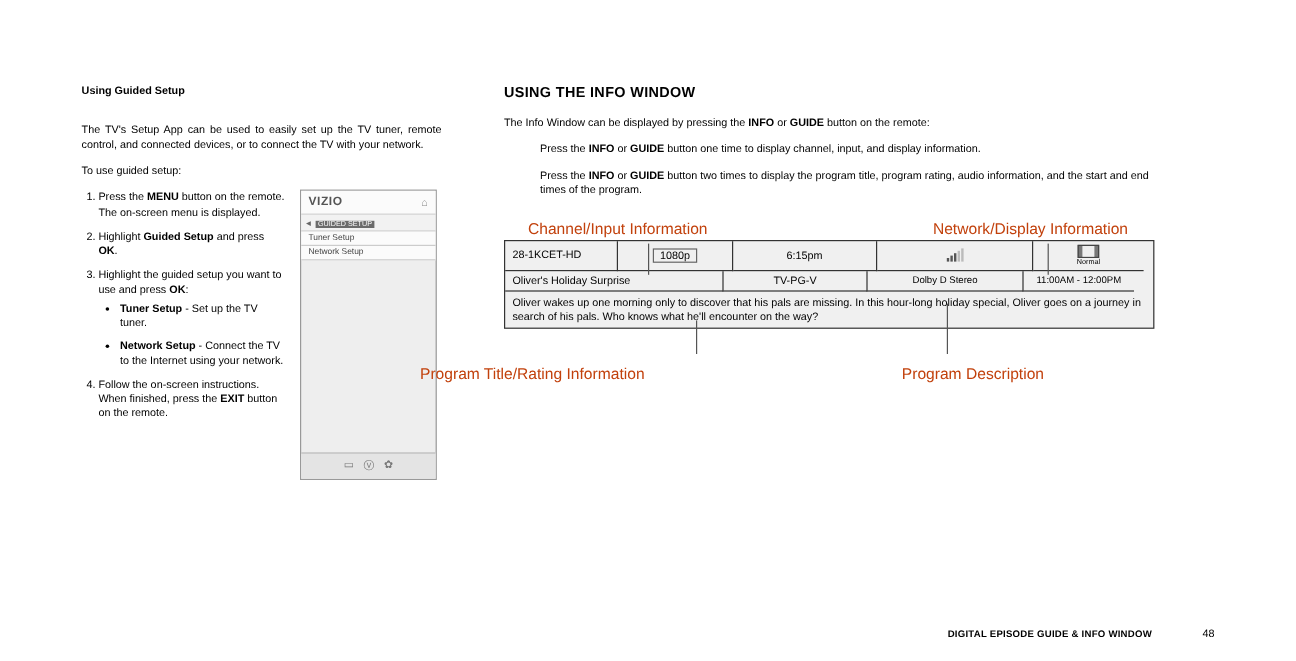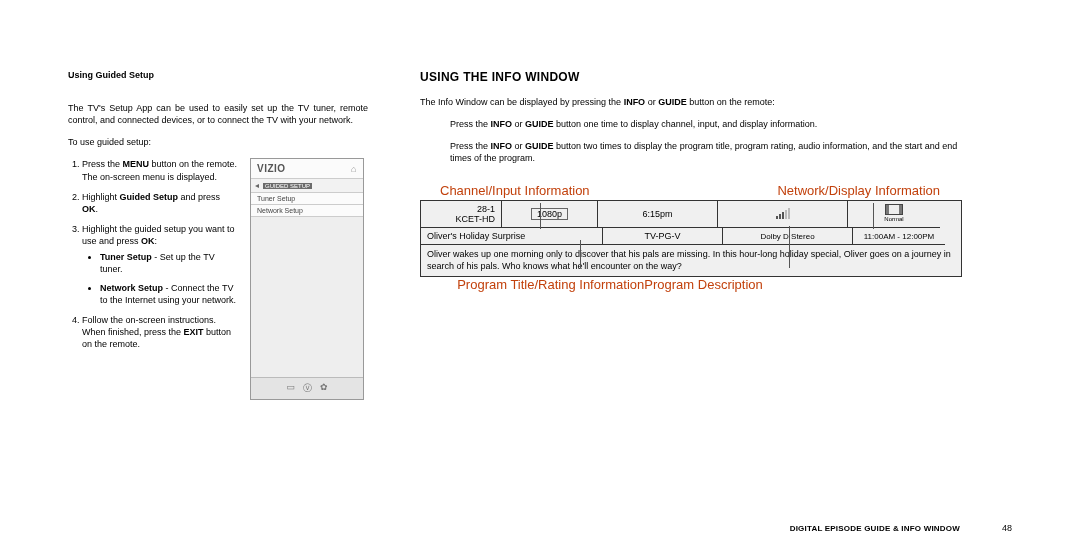--- a/index.html
+++ b/index.html
@@ -32,42 +32,42 @@
 .label-top{display:flex;justify-content:space-between;margin-bottom:2px}
 .label-top .lab{font-size:13px}
 .label-top .left-lab{margin-left:20px}
 .label-top .right-lab{margin-right:20px}
 .vline{position:absolute;width:1px;background:#555}
 .vl1{left:120px;top:20px;height:26px}
 .vl2{right:86px;top:20px;height:26px}
 .infobox{border:1px solid #333;background:#f0f0f0;width:100%;font-size:9px}
 .row{display:flex}
 .cell{border-right:1px solid #333;border-bottom:1px solid #333;padding:3px 6px;box-sizing:border-box;display:flex;align-items:center}
-.row1 .a{width:81px;flex-direction:column;align-items:flex-end;text-align:center;line-height:1.15}
+.row1 .a{width:94px;flex-direction:row;align-items:center;text-align:center;line-height:1.15}
 .row1 .b{width:96px;justify-content:center}
 .rbox{border:1px solid #666;padding:0 5px;font-size:9px}
 .row1 .c{width:120px;justify-content:center}
 .row1 .d{width:130px;border-right:1px solid #333;justify-content:center}
 .row1 .e{width:92px;border-right:none;flex-direction:column;align-items:center;gap:1px}
 .aspect{width:16px;height:9px;border:1px solid #444;background:#777;position:relative}
 .aspect::after{content:"";position:absolute;left:3px;right:3px;top:0;bottom:0;background:#eee}
 .tiny{font-size:6px}
 .row2 .a{width:182px}
 .row2 .b{width:120px;justify-content:center}
 .row2 .c{width:130px;justify-content:center;font-size:8px}
 .row2 .d{width:92px;border-right:none;justify-content:center;font-size:8px}
 .row3 .a{border-right:none;border-bottom:none;width:100%;line-height:1.35}
 .bars{display:flex;align-items:flex-end;gap:1px;height:10px}
 .bars i{display:block;width:2px;background:#555}
 .bars i:nth-child(1){height:3px}
 .bars i:nth-child(2){height:5px}
 .bars i:nth-child(3){height:7px}
 .bars i:nth-child(4){height:9px;background:#bbb}
 .bars i:nth-child(5){height:11px;background:#bbb}
-.label-bot{display:flex;justify-content:center;}
+.label-bot{display:flex;justify-content:space-between;margin-top:30px}
 .label-bot .lab{font-size:13px}
 .vl3{left:160px;bottom:24px;height:28px}
 .vl4{right:170px;bottom:24px;height:42px}
 .back-arrow{font-size:8px;color:#666}
 .home-ico{font-size:9px;color:#888}
 .footer{position:absolute;bottom:18px;right:68px;display:flex;gap:42px;align-items:center}
 .footer-label{font-size:8px;font-weight:bold;letter-spacing:0.2px}
 .footer-page{font-size:9px}
 </style>
 </head>

